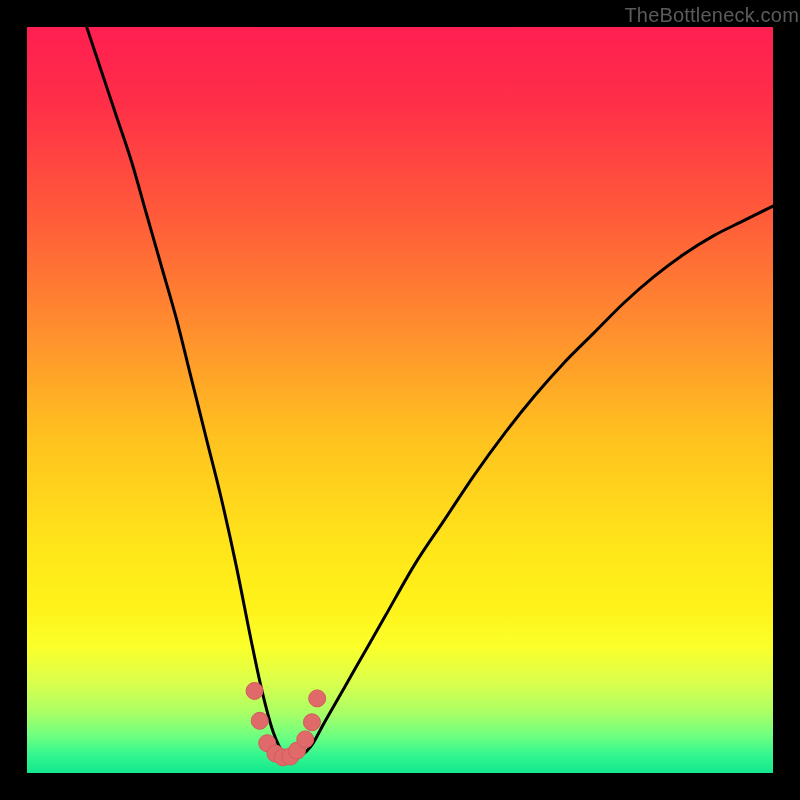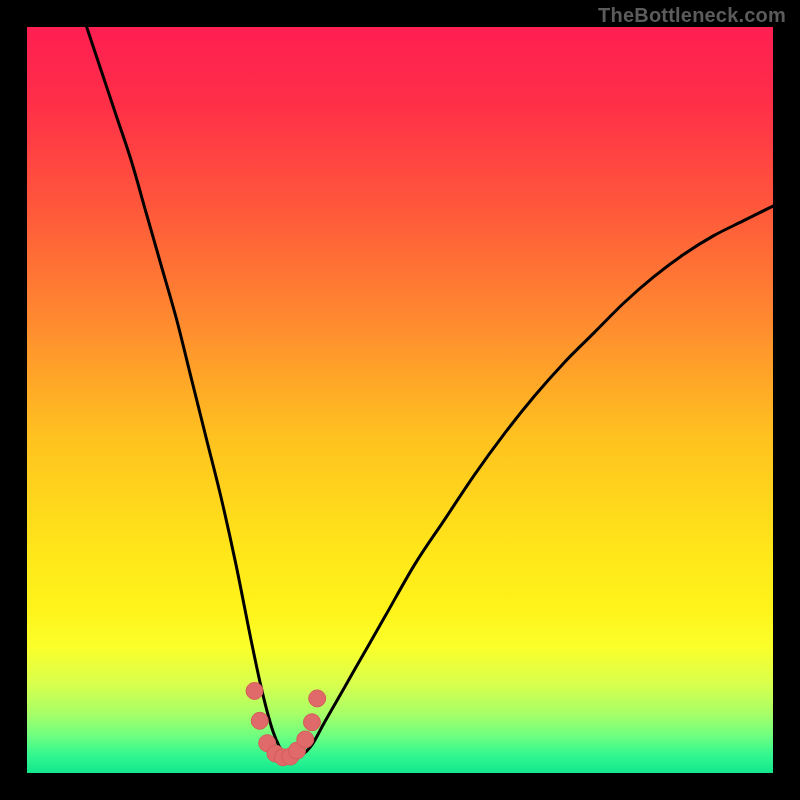--- a/index.html
+++ b/index.html
@@ -30,23 +30,23 @@
   }
   .curve-svg {
     position: absolute;
     inset: 0;
     width: 100%;
     height: 100%;
   }
   .watermark {
     position: absolute;
     top: 4px;
-    right: 14px;
+    right: 1px;
     font-size: 20px;
-    font-weight: 700;
+    font-weight: 400;
     color: #5b5b5b;
     letter-spacing: 0.2px;
   }
 </style>
 </head>
 <body>
 
 <div class="frame">
 
   <div class="plot-area">

